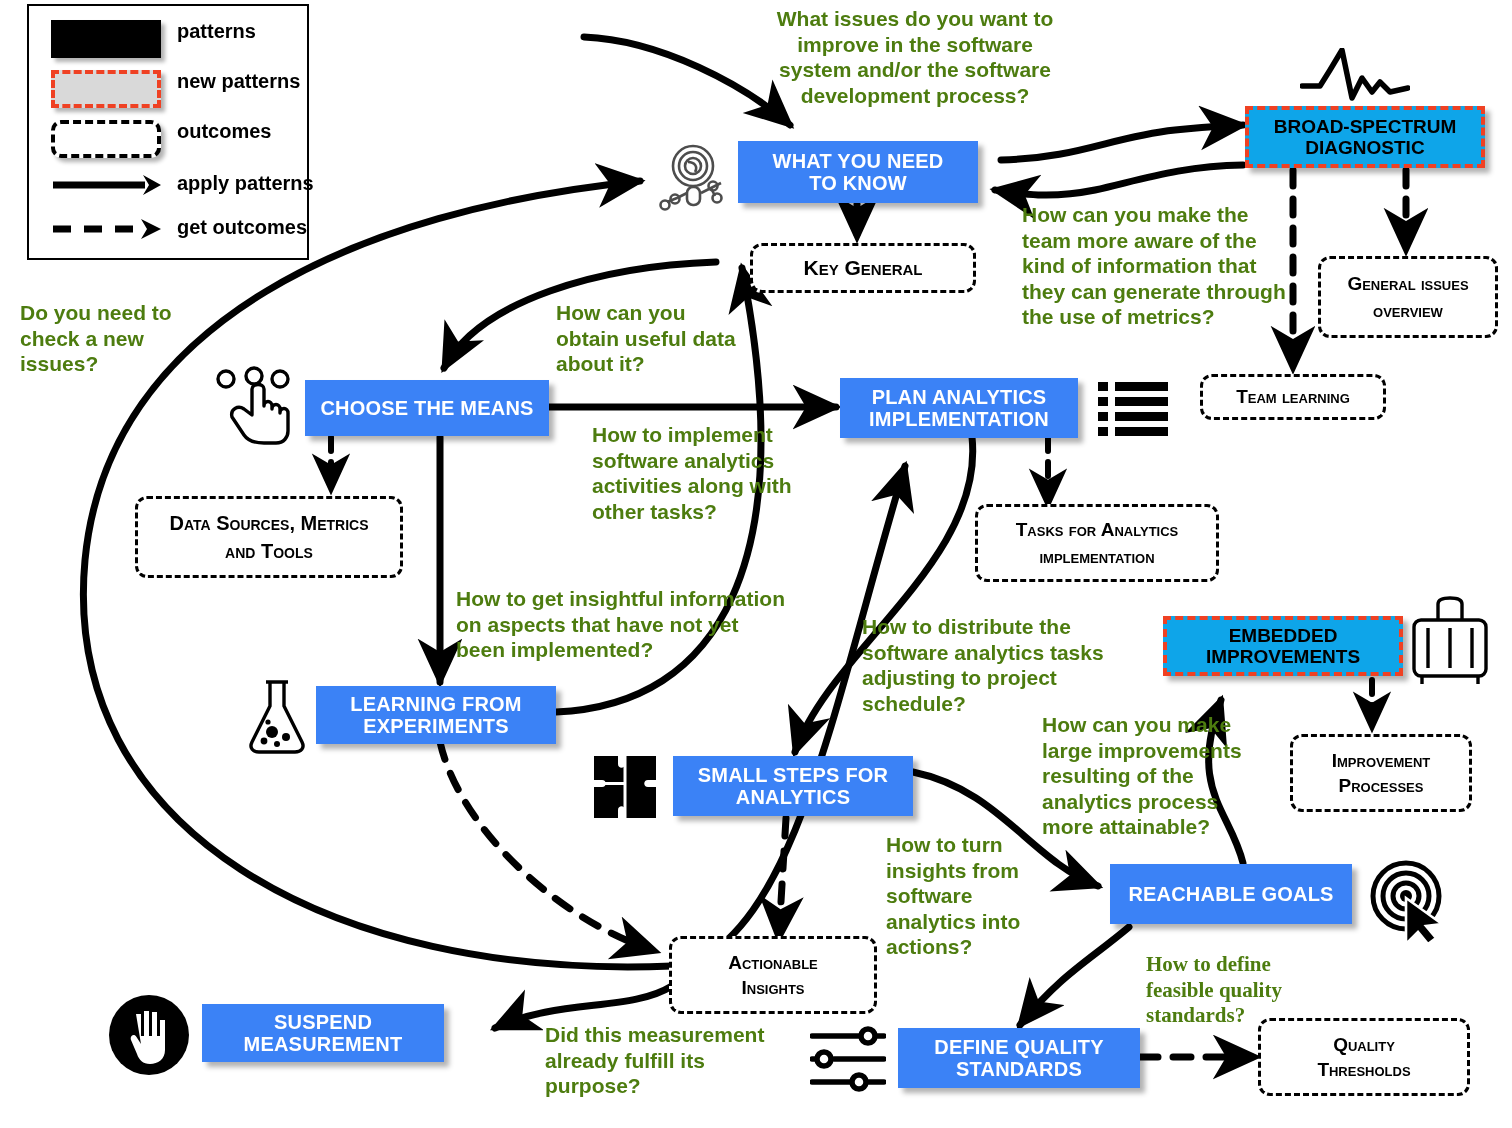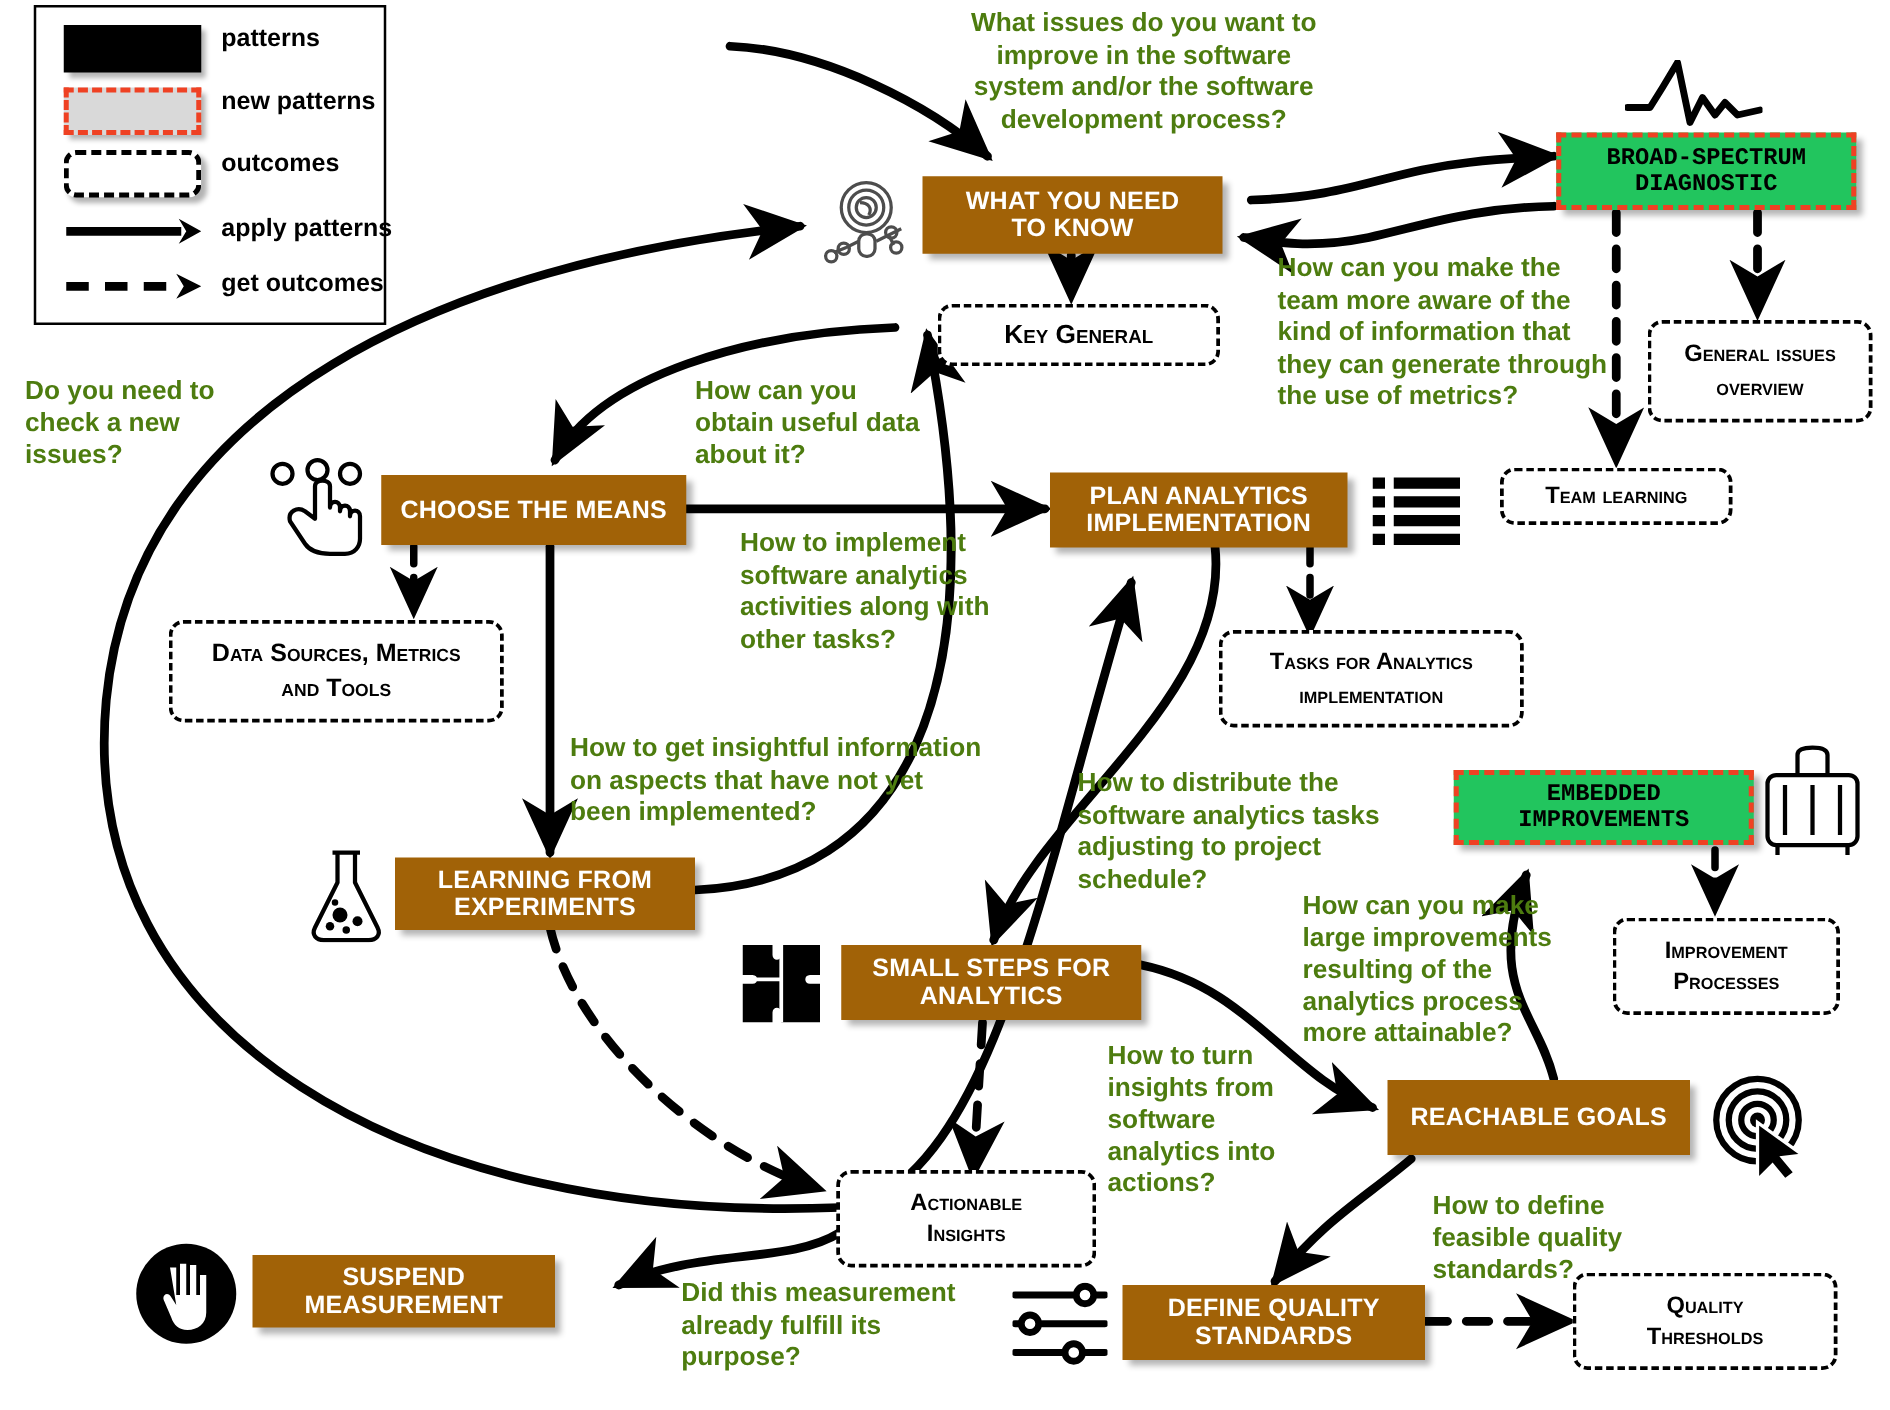--- a/index.html
+++ b/index.html
@@ -5,24 +5,24 @@
   html,body{margin:0;padding:0;background:#ffffff;}
   body{width:1512px;height:1128px;position:relative;overflow:hidden;
        font-family:"Liberation Sans","DejaVu Sans",sans-serif;}
   #stage{position:absolute;left:0;top:0;width:1512px;height:1128px;}
 
   svg#wires{position:absolute;left:0;top:0;width:1512px;height:1128px;pointer-events:none;}
 
   
   .node{position:absolute;box-sizing:border-box;display:flex;align-items:center;
         justify-content:center;text-align:center;line-height:1.12;}
-  .pattern{background:#a16207;color:#fff;font-weight:bold;letter-spacing:.2px;
+  .pattern{background:#3b82f6;color:#fff;font-weight:bold;letter-spacing:.2px;
            box-shadow:5px 5px 5px rgba(0,0,0,.30);}
-  .newpattern{background:#22c55e;color:#000;font-weight:bold;
-              border:4px dashed #ef4123;box-shadow:5px 5px 5px rgba(0,0,0,.30);font-family:Liberation Mono, monospace;}
+  .newpattern{background:#0ea5e9;color:#000;font-weight:bold;
+              border:4px dashed #ef4123;box-shadow:5px 5px 5px rgba(0,0,0,.30);}
   .outcome{background:#fff;color:#000;border:3px dashed #000;border-radius:12px;
            font-variant:small-caps;font-weight:bold;}
   .qtext{position:absolute;color:#4d7c0f;font-weight:bold;line-height:1.22;}
 
   
   #legend{position:absolute;left:27px;top:4px;width:278px;height:252px;
           border:2px solid #000;background:#fff;}
   .lg-row{position:absolute;display:flex;align-items:flex-start;}
   .lg-label{font-size:20px;font-weight:bold;color:#000;margin-left:16px;white-space:nowrap;}
   .sw{width:110px;height:38px;box-sizing:border-box;}
@@ -259,21 +259,21 @@
   <div class="qtext" style="left:592px;top:422px;width:210px;font-size:21px;text-align:left;">How to implement software analytics activities along with other tasks?</div>
 
   <div class="qtext" style="left:456px;top:586px;width:330px;font-size:21px;text-align:left;">How to get insightful information on aspects that have not yet been implemented?</div>
 
   <div class="qtext" style="left:862px;top:614px;width:250px;font-size:21px;text-align:left;">How to distribute the software analytics tasks adjusting to project schedule?</div>
 
   <div class="qtext" style="left:1042px;top:712px;width:200px;font-size:21px;text-align:left;">How can you make large improvements resulting of the analytics process more attainable?</div>
 
   <div class="qtext" style="left:886px;top:832px;width:180px;font-size:21px;text-align:left;">How to turn insights from software analytics into actions?</div>
 
-  <div class="qtext" style="left:1146px;top:952px;width:160px;font-size:21px;text-align:left;">How to define feasible quality standards?</div>
+  <div class="qtext" style="left:1146px;top:952px;width:160px;font-size:21px;text-align:left;font-family:Liberation Serif, serif;">How to define feasible quality standards?</div>
 
   <div class="qtext" style="left:545px;top:1022px;width:230px;font-size:21px;text-align:left;">Did this measurement already fulfill its purpose?</div>
 
   <svg class="icon" style="left:655px;top:138px;" width="78" height="78" viewBox="0 0 78 78">
     <g fill="none" stroke="#4d4d4d" stroke-width="2.6">
       <circle cx="38" cy="28" r="20"></circle>
       <circle cx="38" cy="28" r="14"></circle>
       <circle cx="38" cy="28" r="8"></circle>
       <path d="M33,24 C40,24 43,29 40,34"></path>
       <rect x="32" y="49" width="13" height="18" rx="6"></rect>

